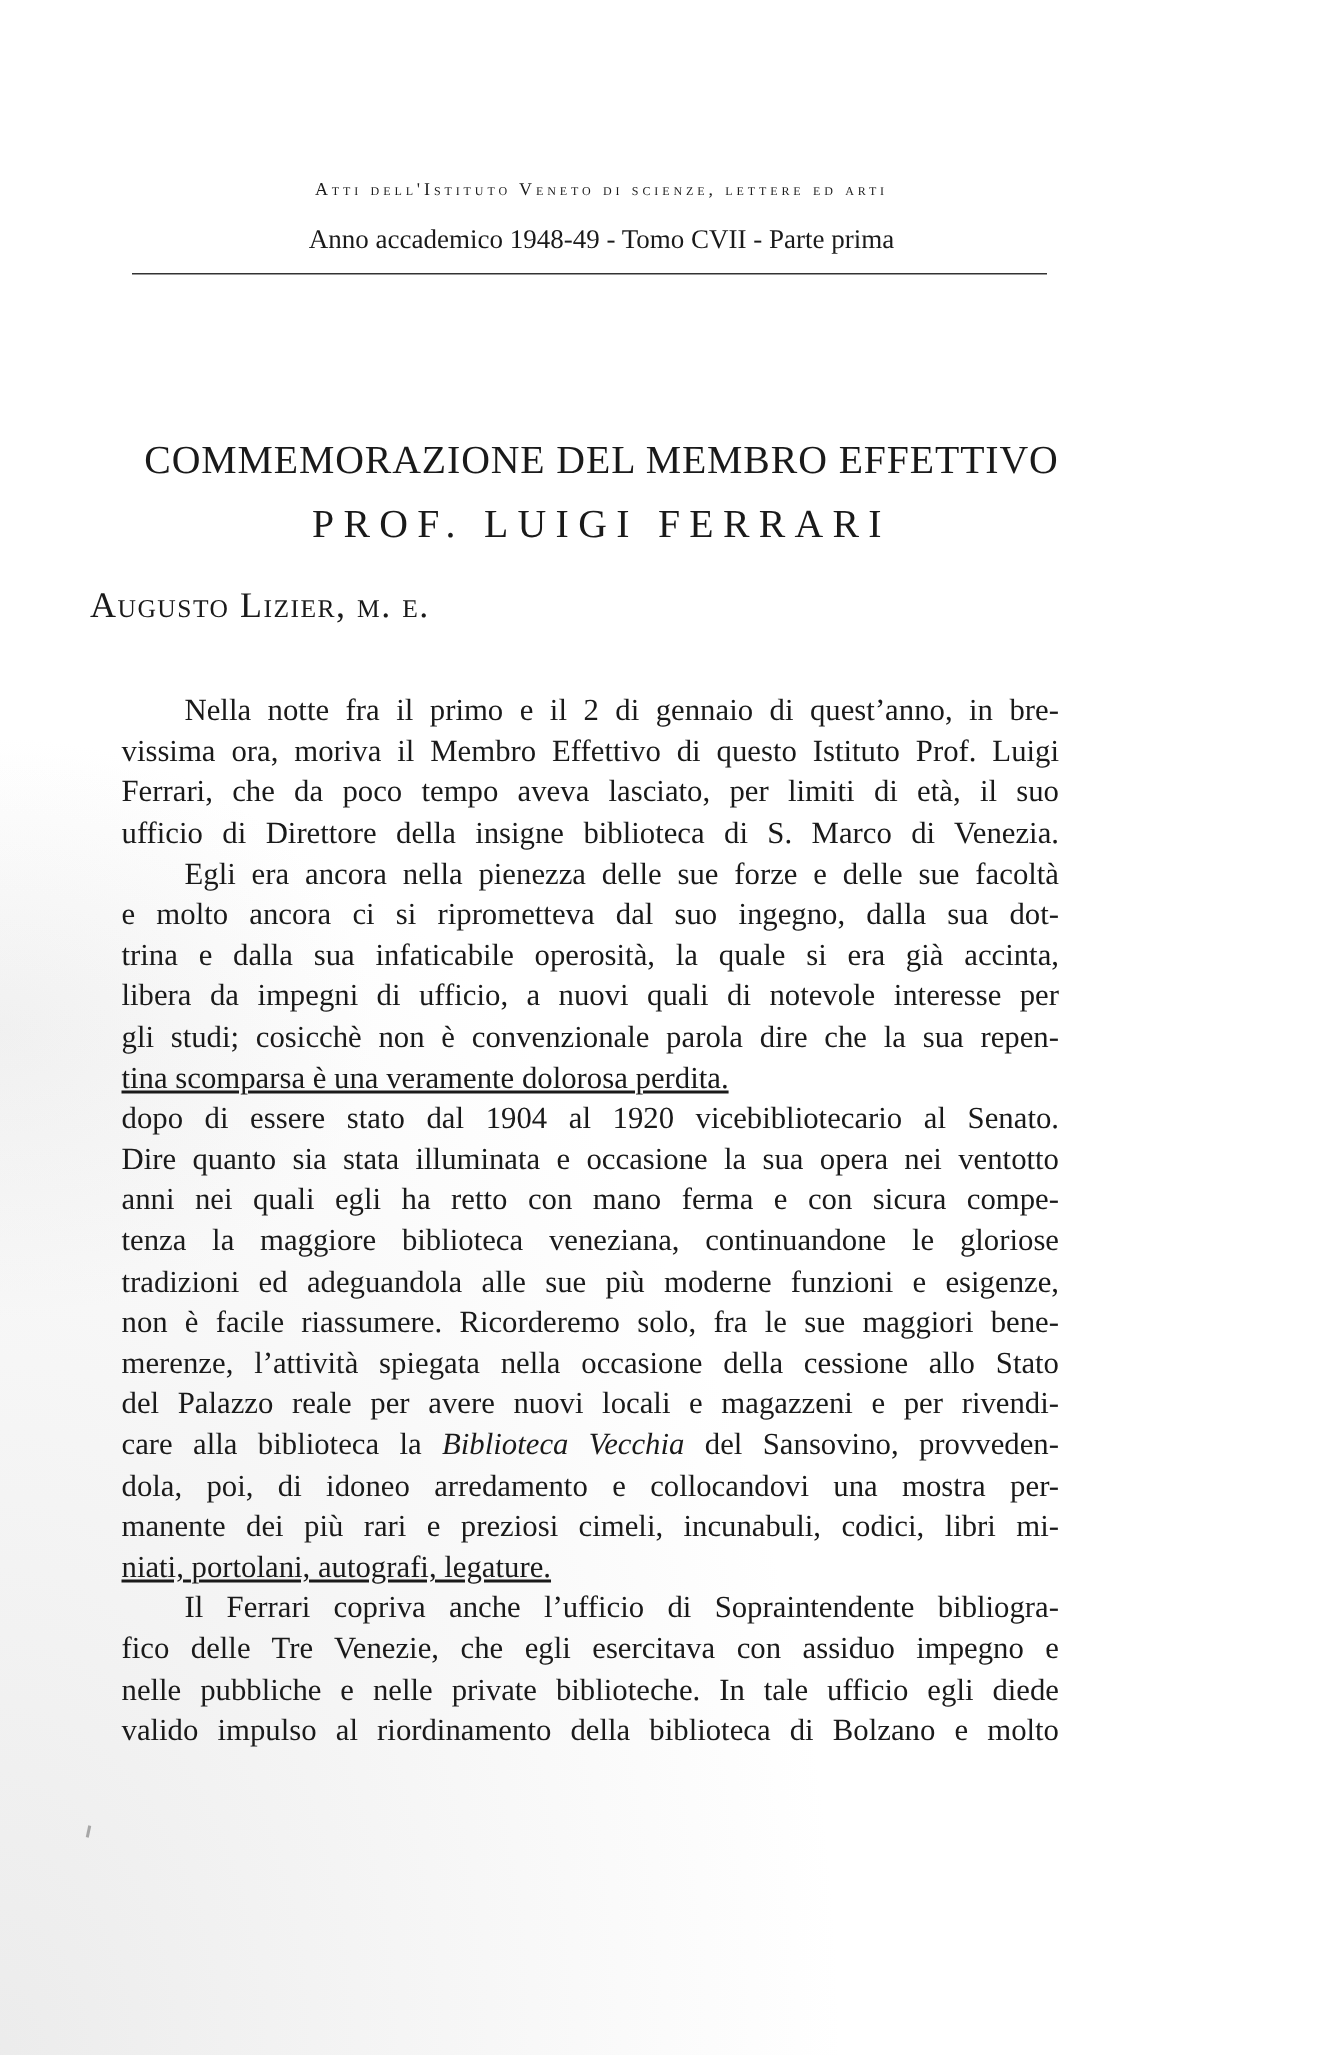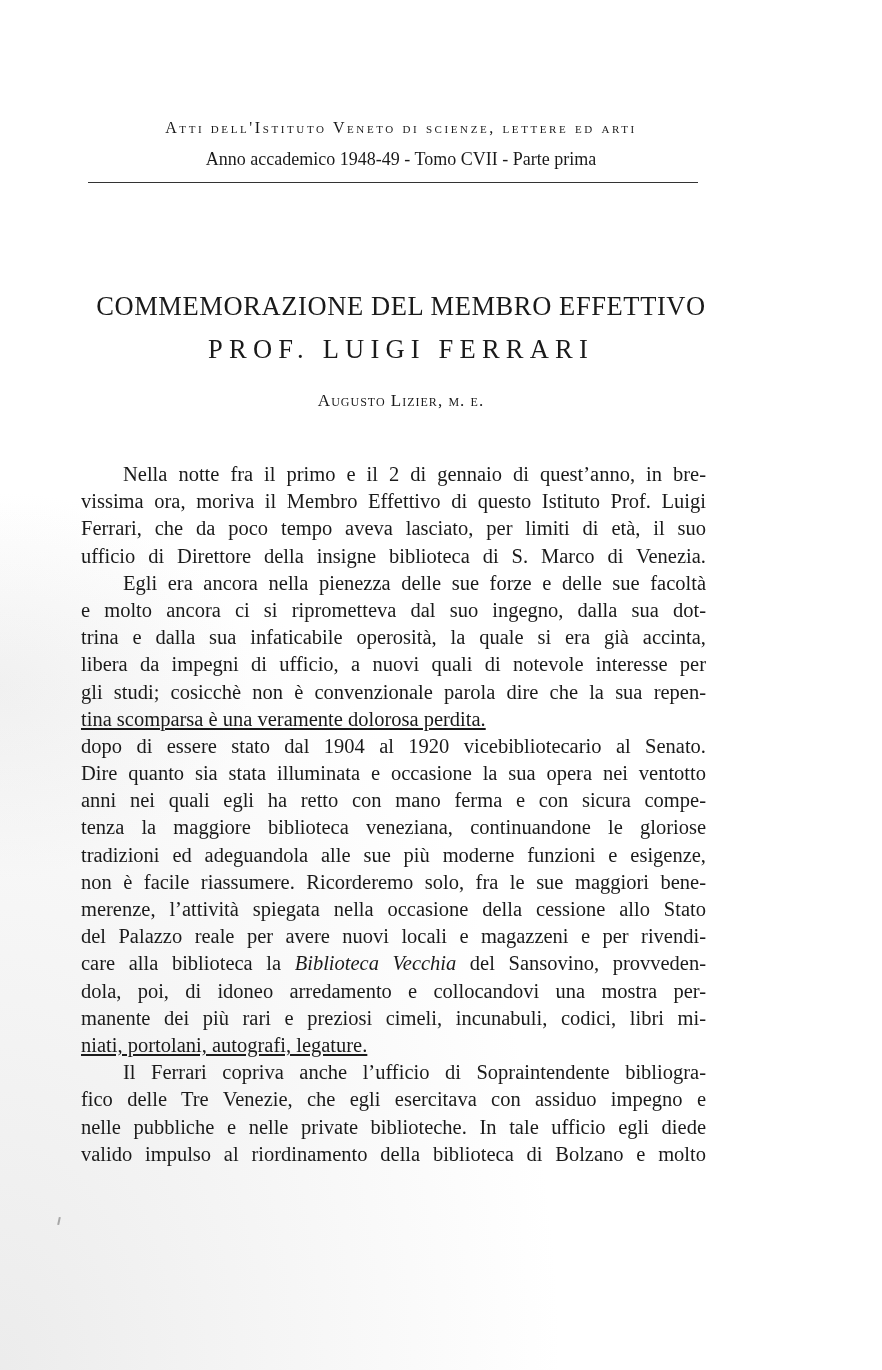--- a/index.html
+++ b/index.html
@@ -26,21 +26,21 @@
         #ffffff;
     }
     .running-head {
       position: absolute;
       left: 80px;
       width: 642px;
       text-align: center;
     }
     .journal-line {
       top: 119px;
-      font-size: 16px;
+      font-size: 12px;
       letter-spacing: 2.6px;
       font-variant: small-caps;
       white-space: nowrap;
     }
     .issue-line {
       top: 149px;
       font-size: 18px;
       white-space: nowrap;
     }
     .head-rule {
@@ -66,22 +66,22 @@
     .title-2 {
       top: 334px;
       font-size: 26.5px;
       letter-spacing: 6.2px;
     }
     .author {
       position: absolute;
       left: 60px;
       width: 682px;
       top: 391px;
-      text-align: center;
-      font-size: 17px;
+      text-align: left;
+      font-size: 24px;
       font-variant: small-caps;
       letter-spacing: 1px;
       white-space: nowrap;
     }
     .body {
       position: absolute;
       left: 81px;
       top: 461px;
       width: 625px;
     }

